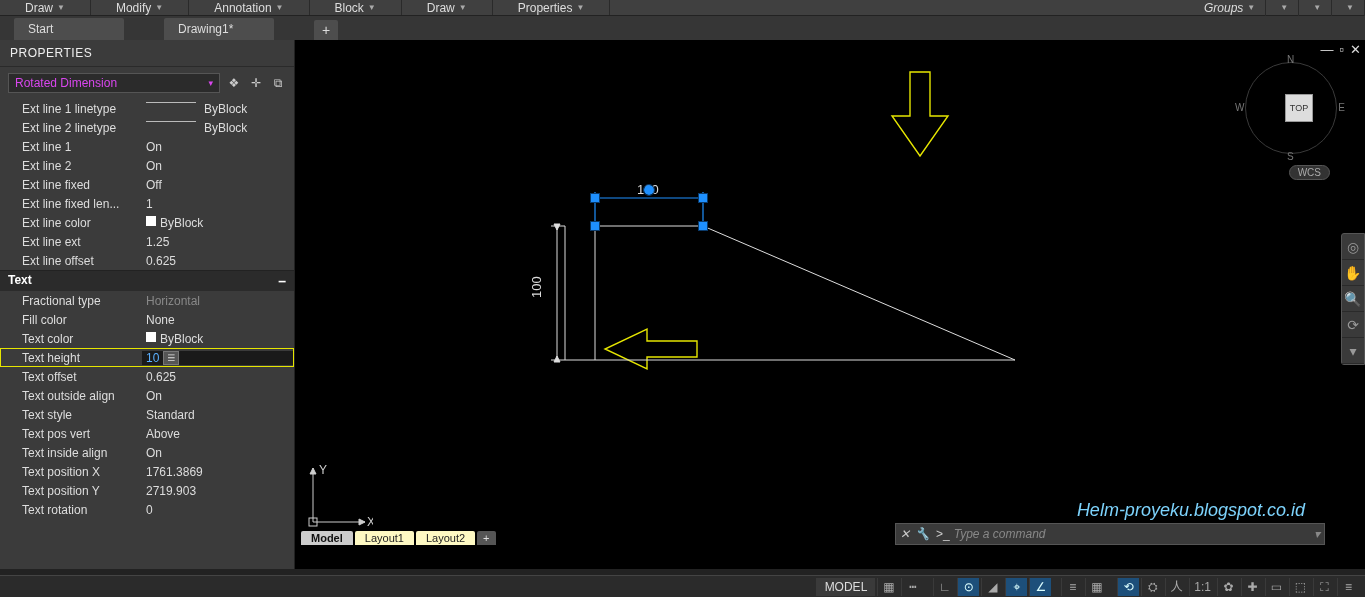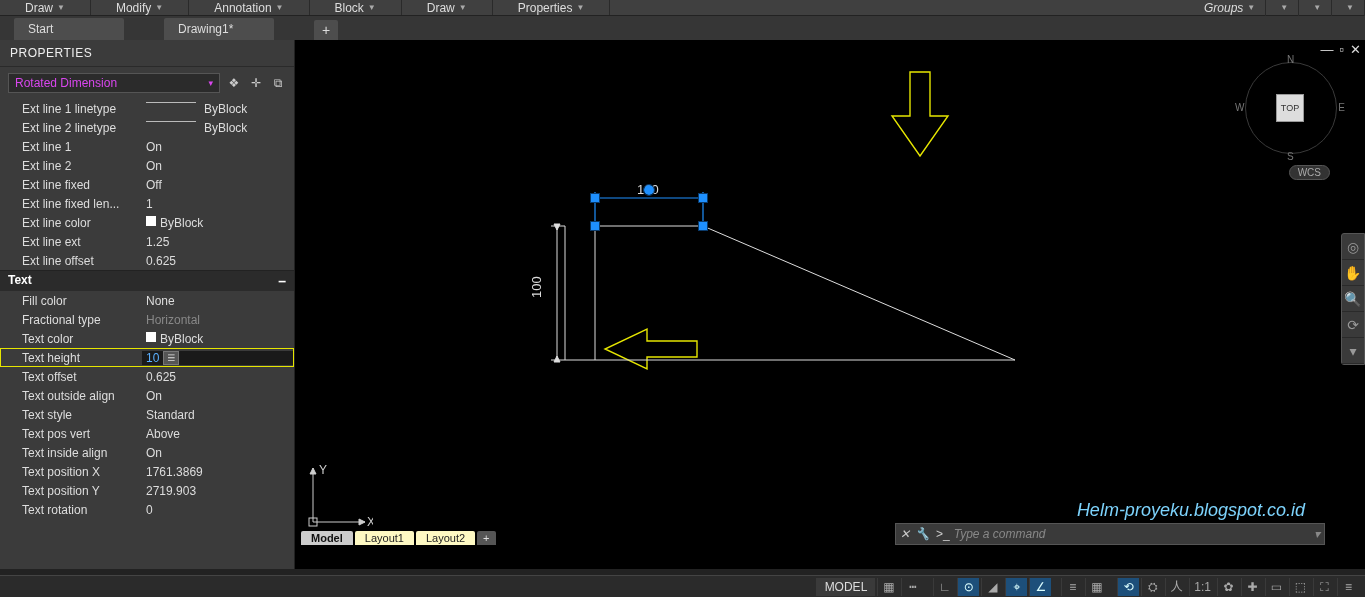--- a/index.html
+++ b/index.html
@@ -45,21 +45,21 @@
 
 
 .viewport { flex: 1; background: #000; position: relative; overflow: hidden; }
 
 
 .yarrow svg { display:block; }
 
 
 .vc-wrap { position: absolute; right: 24px; top: 18px; width: 100px; height: 100px; color: #777; font-size: 10px; text-align:center; }
 .vc-wrap .dir { position:absolute; }
-.vc-top { position:absolute; left:35px; top:36px; width:28px; height:28px; background:#ddd; color:#333; font-size:9px; display:flex; align-items:center; justify-content:center; border:1px solid #999; }
+.vc-top { position:absolute; left:44px; top:36px; width:28px; height:28px; background:#ddd; color:#333; font-size:9px; display:flex; align-items:center; justify-content:center; border:1px solid #999; }
 .vc-ring { position:absolute; left:4px; top:4px; width:92px; height:92px; border:1px solid #3a3a3a; border-radius:50%; }
 .wcs { position:absolute; right:35px; top:125px; background:#333; color:#aaa; border:1px solid #555; border-radius:9px; padding:1px 8px; font-size:10px; }
 
 
 .right-tb { position:absolute; right:0; top:193px; width:24px; background:#3a3a3a; border:1px solid #555; border-radius:3px 0 0 3px; display:flex; flex-direction:column; }
 .right-tb span { height:26px; display:flex; align-items:center; justify-content:center; color:#999; font-size:14px; border-bottom:1px solid #2a2a2a; }
 
 
 .winctrl { position:absolute; right:4px; top:2px; color:#ddd; font-size:13px; display:flex; gap:6px; }
 
@@ -214,29 +214,29 @@
           <div class="prop-label">Ext line offset</div>
           <div class="prop-value">
             <span>0.625</span>
           </div>
         </div>
         <div class="prop-cat">
           <span>Text</span>
           <span class="collapse">–</span>
         </div>
         <div class="prop-row">
+          <div class="prop-label">Fractional type</div>
+          <div class="prop-value">
+            <span style="color: rgb(136, 136, 136);">Horizontal</span>
+          </div>
+        </div>
+        <div class="prop-row">
           <div class="prop-label">Fill color</div>
           <div class="prop-value">
             <span>None</span>
-          </div>
-        </div>
-        <div class="prop-row">
-          <div class="prop-label">Fractional type</div>
-          <div class="prop-value">
-            <span style="color: rgb(136, 136, 136);">Horizontal</span>
           </div>
         </div>
         <div class="prop-row">
           <div class="prop-label">Text color</div>
           <div class="prop-value">
             <span class="swatch"></span>
             <span>ByBlock</span>
           </div>
         </div>
         <div class="prop-row editing">

